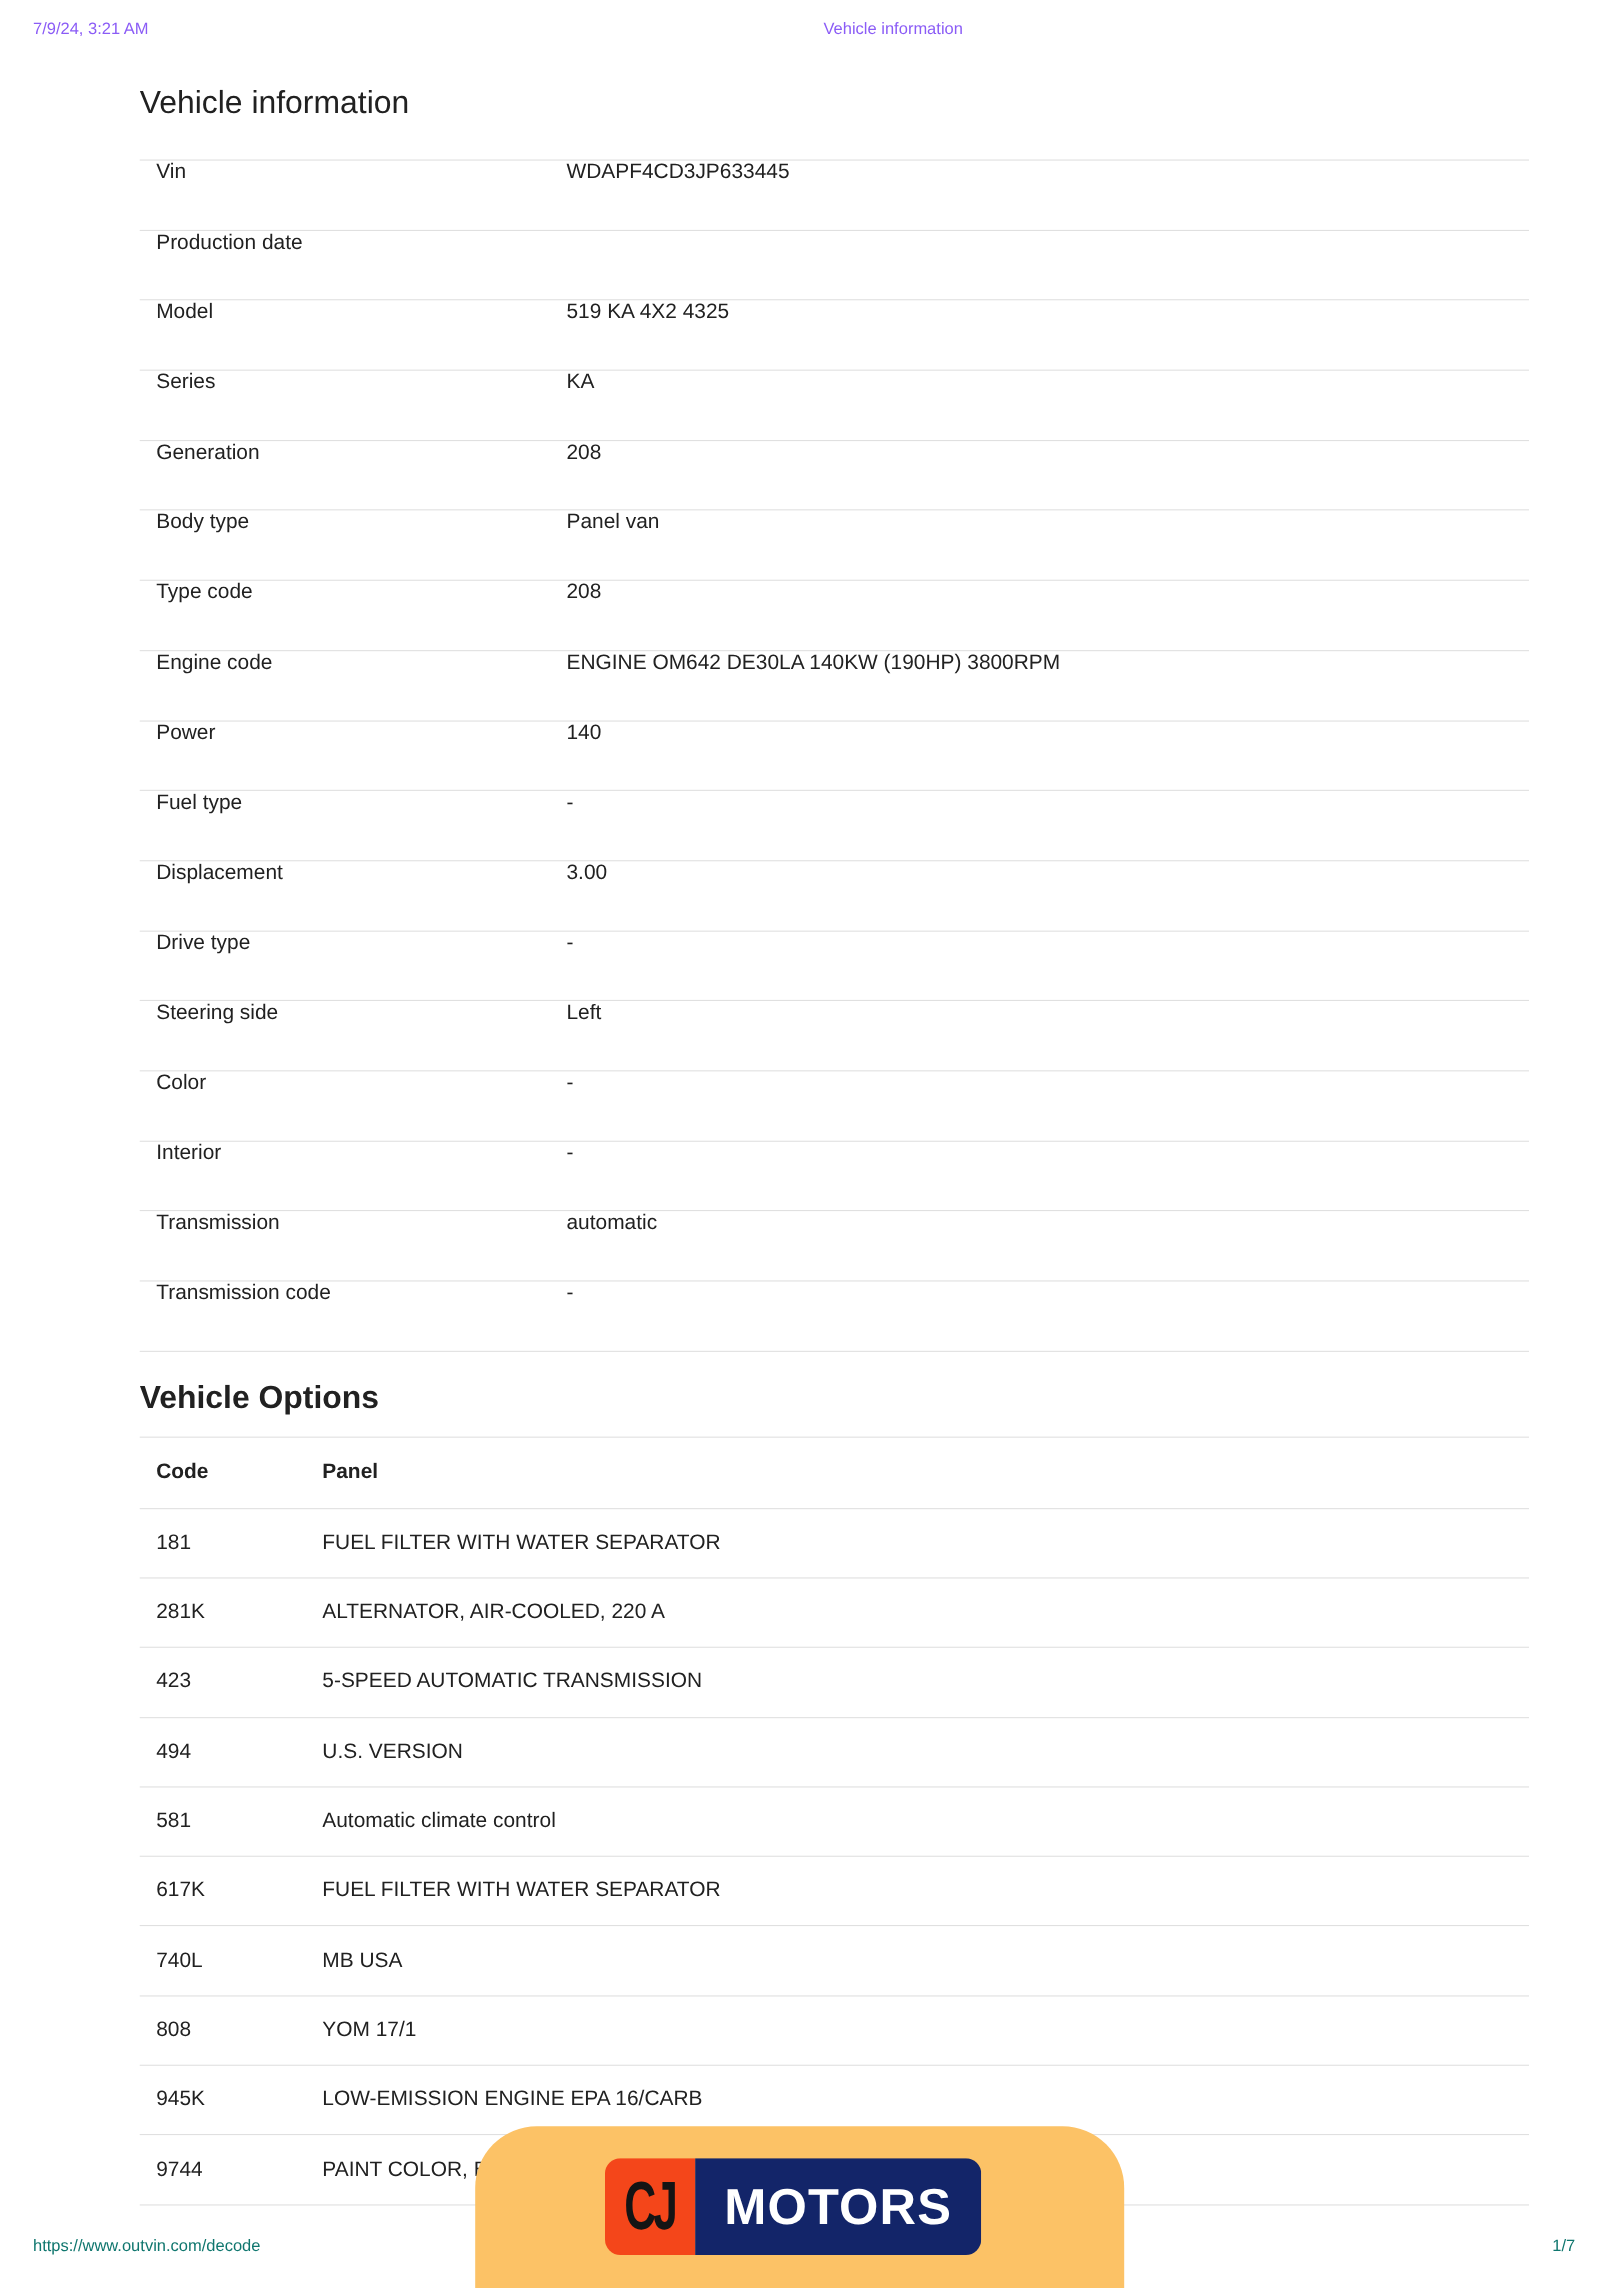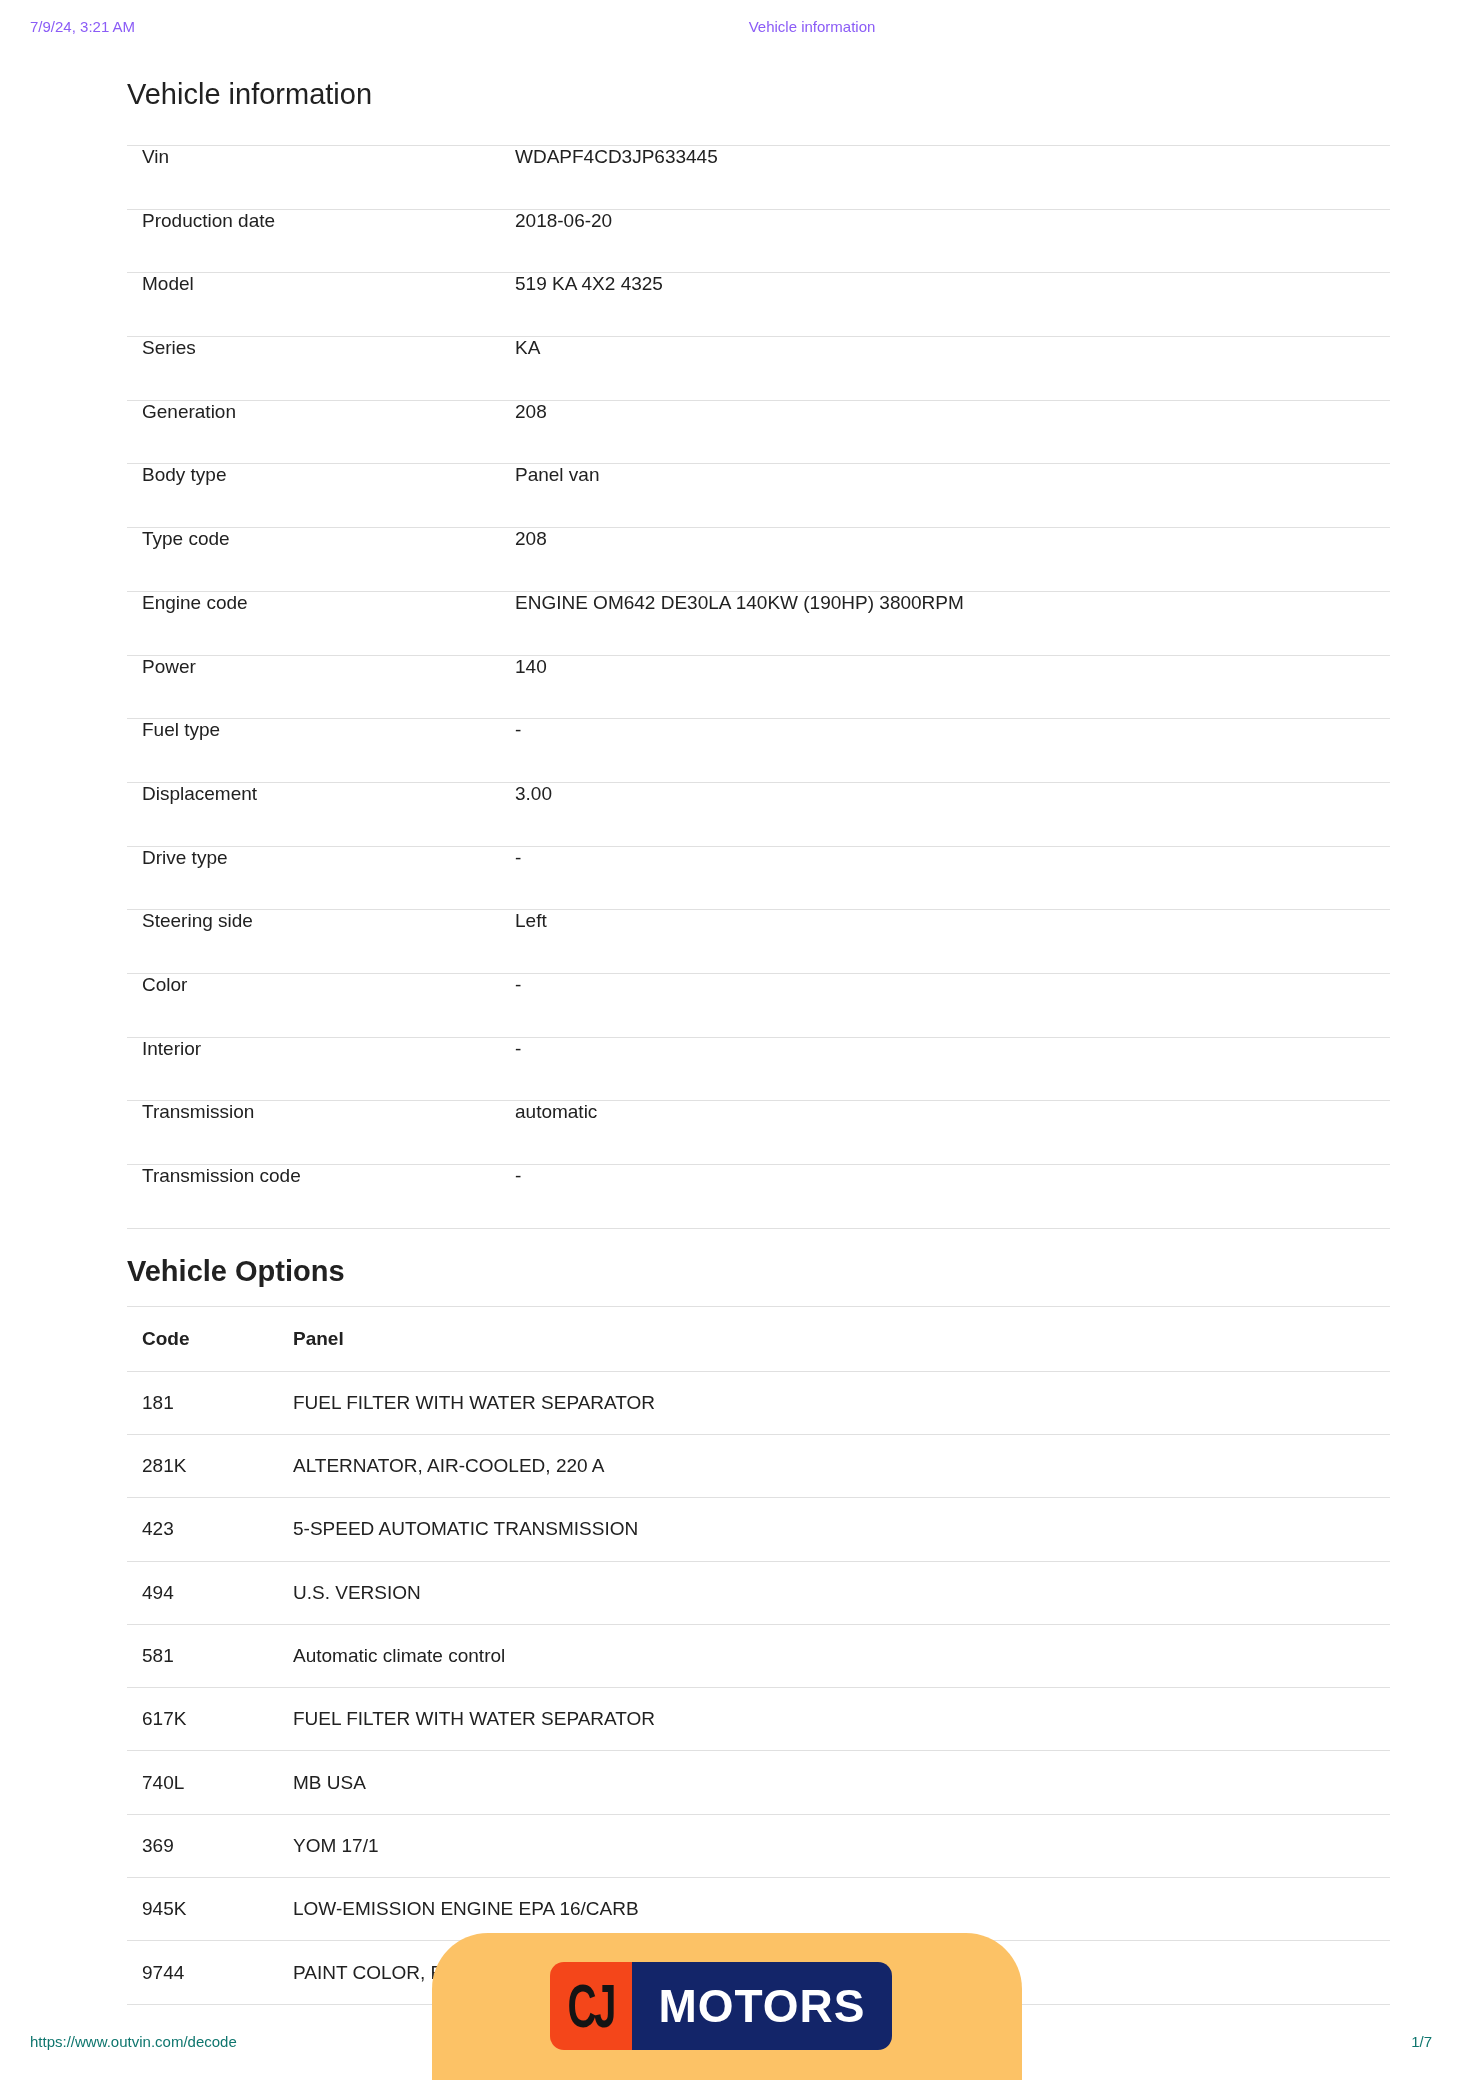--- a/index.html
+++ b/index.html
@@ -78,21 +78,20 @@
   <div class="content">
     <h1 class="page-title">Vehicle information</h1>
 
     <div class="info-table" id="info-table">
         <div class="info-row">
           <span class="info-label">Vin</span>
           <span class="info-value">WDAPF4CD3JP633445</span>
         </div>
         <div class="info-row">
           <span class="info-label">Production date</span>
-          <span class="info-value">2018-06-20</span>
         </div>
         <div class="info-row">
           <span class="info-label">Model</span>
           <span class="info-value">519 KA 4X2 4325</span>
         </div>
         <div class="info-row">
           <span class="info-label">Series</span>
           <span class="info-value">KA</span>
         </div>
         <div class="info-row">
@@ -179,21 +178,21 @@
           </div>
           <div class="opt-row opt-data">
             <span class="code-col">617K</span>
             <span class="opt-col">FUEL FILTER WITH WATER SEPARATOR</span>
           </div>
           <div class="opt-row opt-data">
             <span class="code-col">740L</span>
             <span class="opt-col">MB USA</span>
           </div>
           <div class="opt-row opt-data">
-            <span class="code-col">369</span>
+            <span class="code-col">808</span>
             <span class="opt-col">YOM 17/1</span>
           </div>
           <div class="opt-row opt-data">
             <span class="code-col">945K</span>
             <span class="opt-col">LOW-EMISSION ENGINE EPA 16/CARB</span>
           </div>
           <div class="opt-row opt-data">
             <span class="code-col">9744</span>
             <span class="opt-col">PAINT COLOR, BR</span>
           </div>

